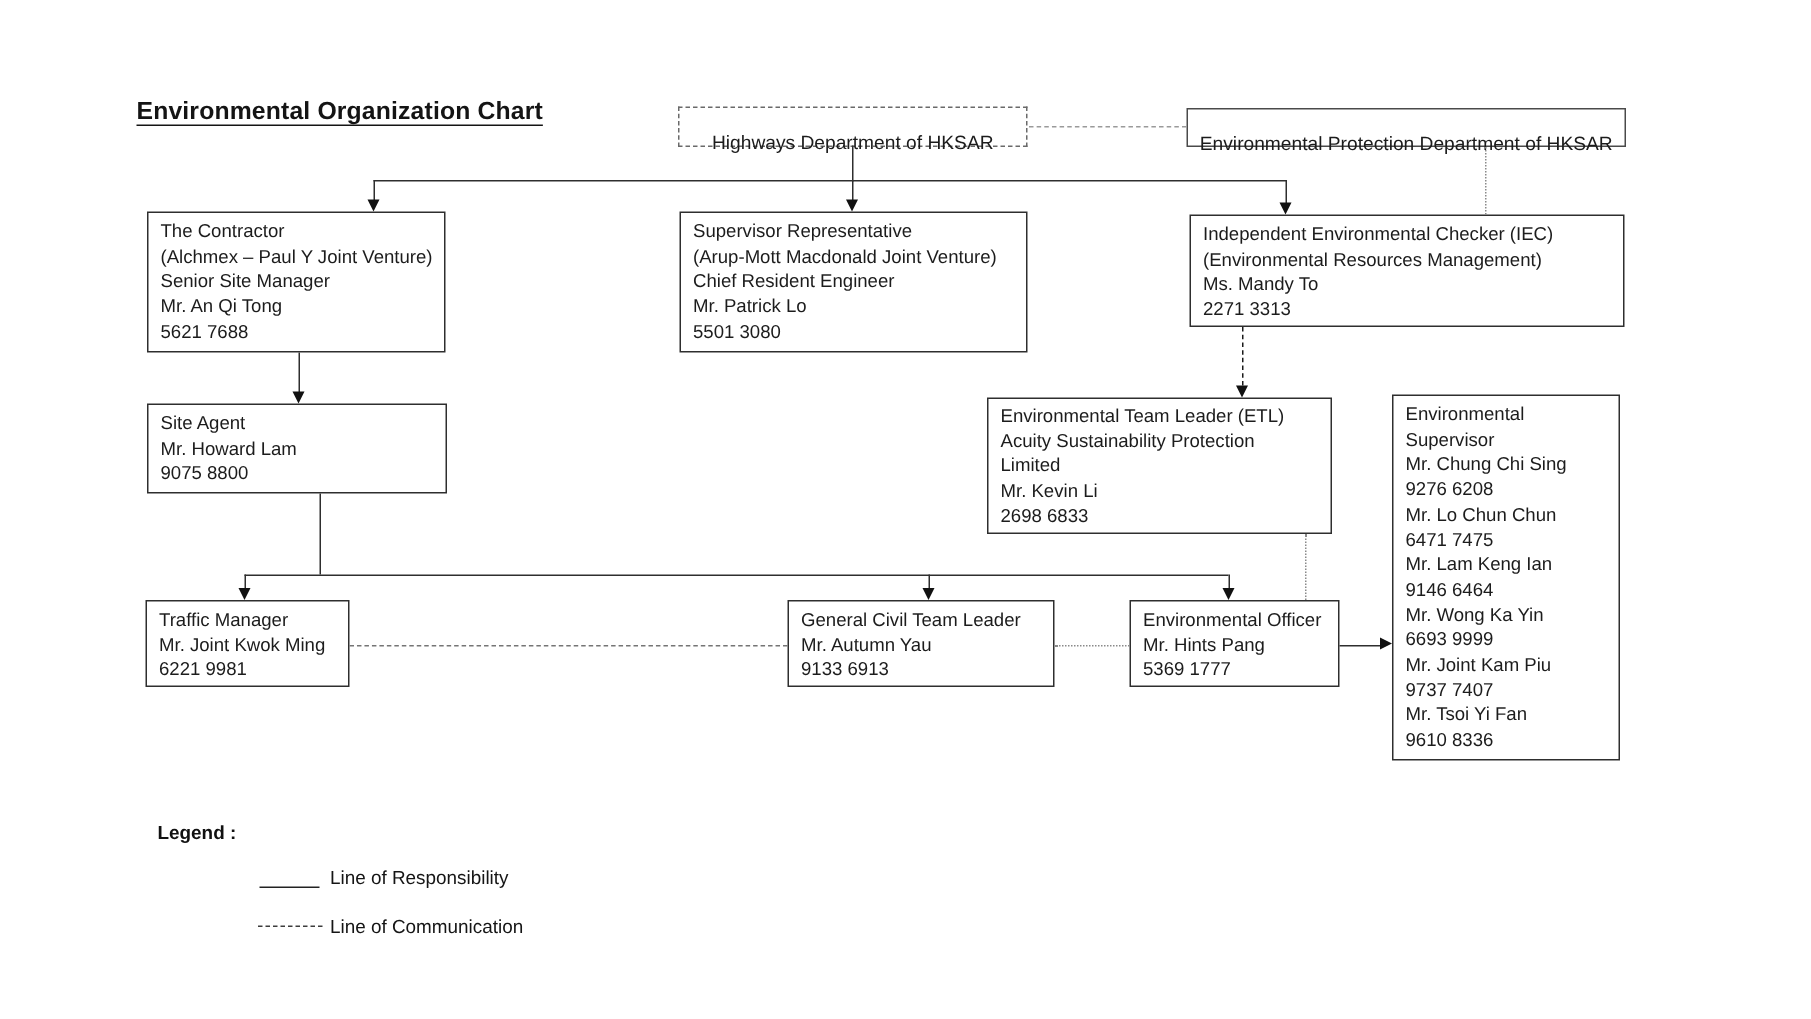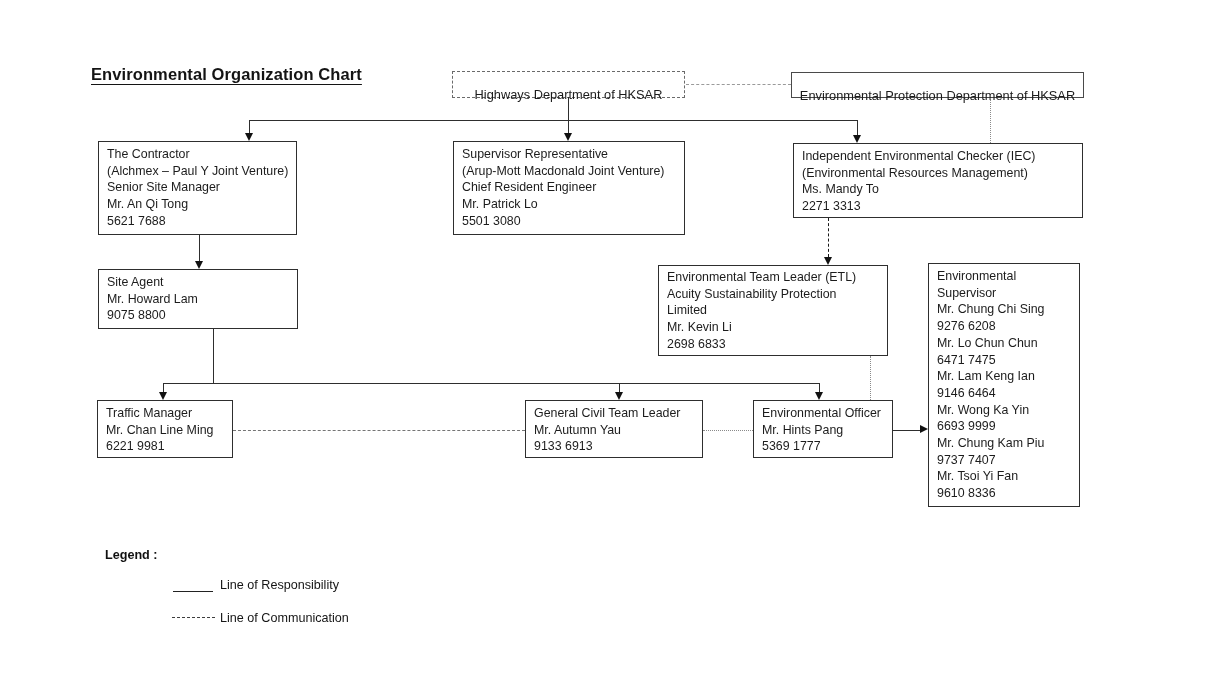--- a/index.html
+++ b/index.html
@@ -119,31 +119,31 @@
         <div class="node-line">Environmental</div>
         <div class="node-line">Supervisor</div>
         <div class="node-line">Mr. Chung Chi Sing</div>
         <div class="node-line">9276 6208</div>
         <div class="node-line">Mr. Lo Chun Chun</div>
         <div class="node-line">6471 7475</div>
         <div class="node-line">Mr. Lam Keng Ian</div>
         <div class="node-line">9146 6464</div>
         <div class="node-line">Mr. Wong Ka Yin</div>
         <div class="node-line">6693 9999</div>
-        <div class="node-line">Mr. Chung Kam Piu</div>
+        <div class="node-line">Mr. Joint Kam Piu</div>
         <div class="node-line">9737 7407</div>
         <div class="node-line">Mr. Tsoi Yi Fan</div>
         <div class="node-line">9610 8336</div>
       </div>
   </div>
 
   <div class="node" style="left:97px; top:400px; width:136px; height:58px;">
     <div class="node-text">
         <div class="node-line">Traffic Manager</div>
-        <div class="node-line">Mr. Chan Line Ming</div>
+        <div class="node-line">Mr. Joint Kwok Ming</div>
         <div class="node-line">6221 9981</div>
       </div>
   </div>
 
   <div class="node" style="left:525px; top:400px; width:178px; height:58px;">
     <div class="node-text">
         <div class="node-line">General Civil Team Leader</div>
         <div class="node-line">Mr. Autumn Yau</div>
         <div class="node-line">9133 6913</div>
       </div>

